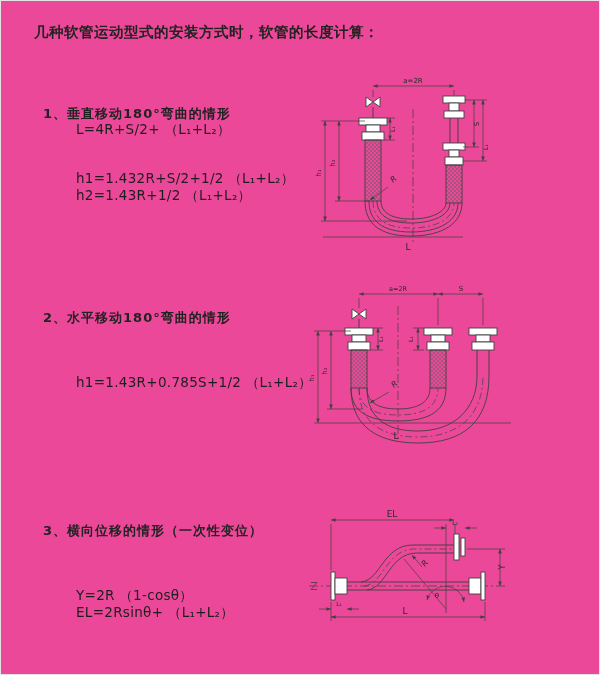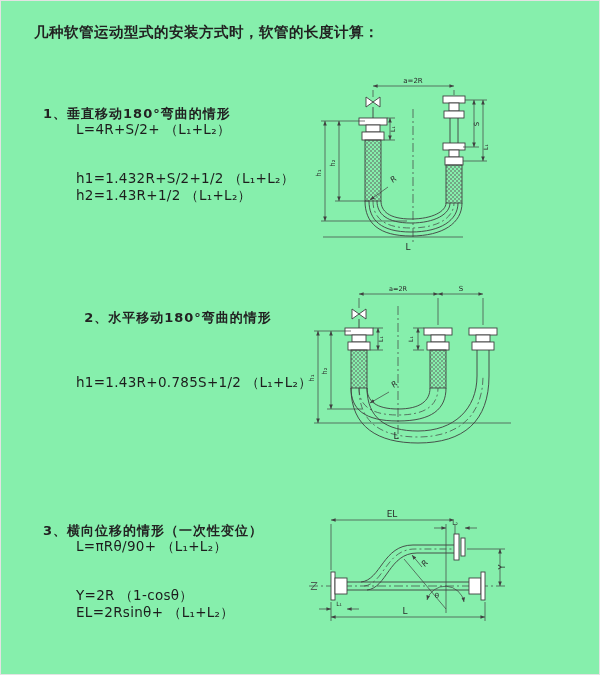--- a/index.html
+++ b/index.html
@@ -2,33 +2,33 @@
 <html><head>
 <meta charset="utf-8">
 <style>
   html,body{margin:0;padding:0;}
   body{
     width:600px;height:675px;background:#ffffff;position:relative;
     font-family:"DejaVu Sans","Liberation Sans",sans-serif;
     overflow:hidden;
   }
   .page{
-    position:absolute;inset:0;border:1px solid #e3e3e3;box-sizing:border-box;background:#86efac;
+    position:absolute;inset:0;border:1px solid #e3e3e3;box-sizing:border-box;background:#ec4899;
   }
   .title{
     position:absolute;left:33px;top:22px;font-size:14.5px;font-weight:700;
     color:#222;letter-spacing:0.5px;white-space:nowrap;
   }
   .section{position:absolute;left:42px;width:270px;color:#222;}
   .section .heading{font-size:13px;font-weight:700;letter-spacing:1px;white-space:nowrap;}
   .section .formula{
     font-size:13.5px;font-weight:400;letter-spacing:0.3px;color:#1d1d1d;
     position:absolute;left:33px;white-space:nowrap;
   }
-  #sec1{top:104px;} #sec2{top:308px;text-align:center;} #sec3{top:521px;}
+  #sec1{top:104px;} #sec2{top:308px;} #sec3{top:521px;}
   .f1{top:16px;} .f2{top:57px;margin-top:8px;} .f3{top:82px;}
   svg{position:absolute;}
   #dia1{left:310px;top:70px;}
   #dia2{left:305px;top:280px;}
   #dia3{left:300px;top:500px;}
   svg text{fill:#2a2a2a;font-family:"DejaVu Sans","Liberation Sans",sans-serif;}
 </style>
 </head>
 <body>
 
@@ -43,21 +43,20 @@
     <div class="formula f3">h2=1.43R+1/2 （L₁+L₂）</div>
   </div>
 
   <div class="section" id="sec2">
     <div class="heading">2、水平移动180°弯曲的情形</div>
     <div class="formula f2">h1=1.43R+0.785S+1/2 （L₁+L₂）</div>
   </div>
 
   <div class="section" id="sec3">
     <div class="heading">3、横向位移的情形（一次性变位）</div>
-    <div class="formula f1">L=πRθ/90+ （L₁+L₂）</div>
     <div class="formula f2">Y=2R （1-cosθ）</div>
     <div class="formula f3">EL=2Rsinθ+ （L₁+L₂）</div>
   </div>
 
   <svg id="dia1" width="290" height="190" viewBox="0 0 290 190">
     <defs>
       <marker id="d1a" viewBox="0 0 8 8" refX="7.5" refY="4" markerWidth="7" markerHeight="7" orient="auto-start-reverse">
         <path d="M0,1 L7.5,4 L0,7 Z" fill="#404040"></path>
       </marker>
       <pattern id="d1h" width="4" height="4" patternUnits="userSpaceOnUse">

